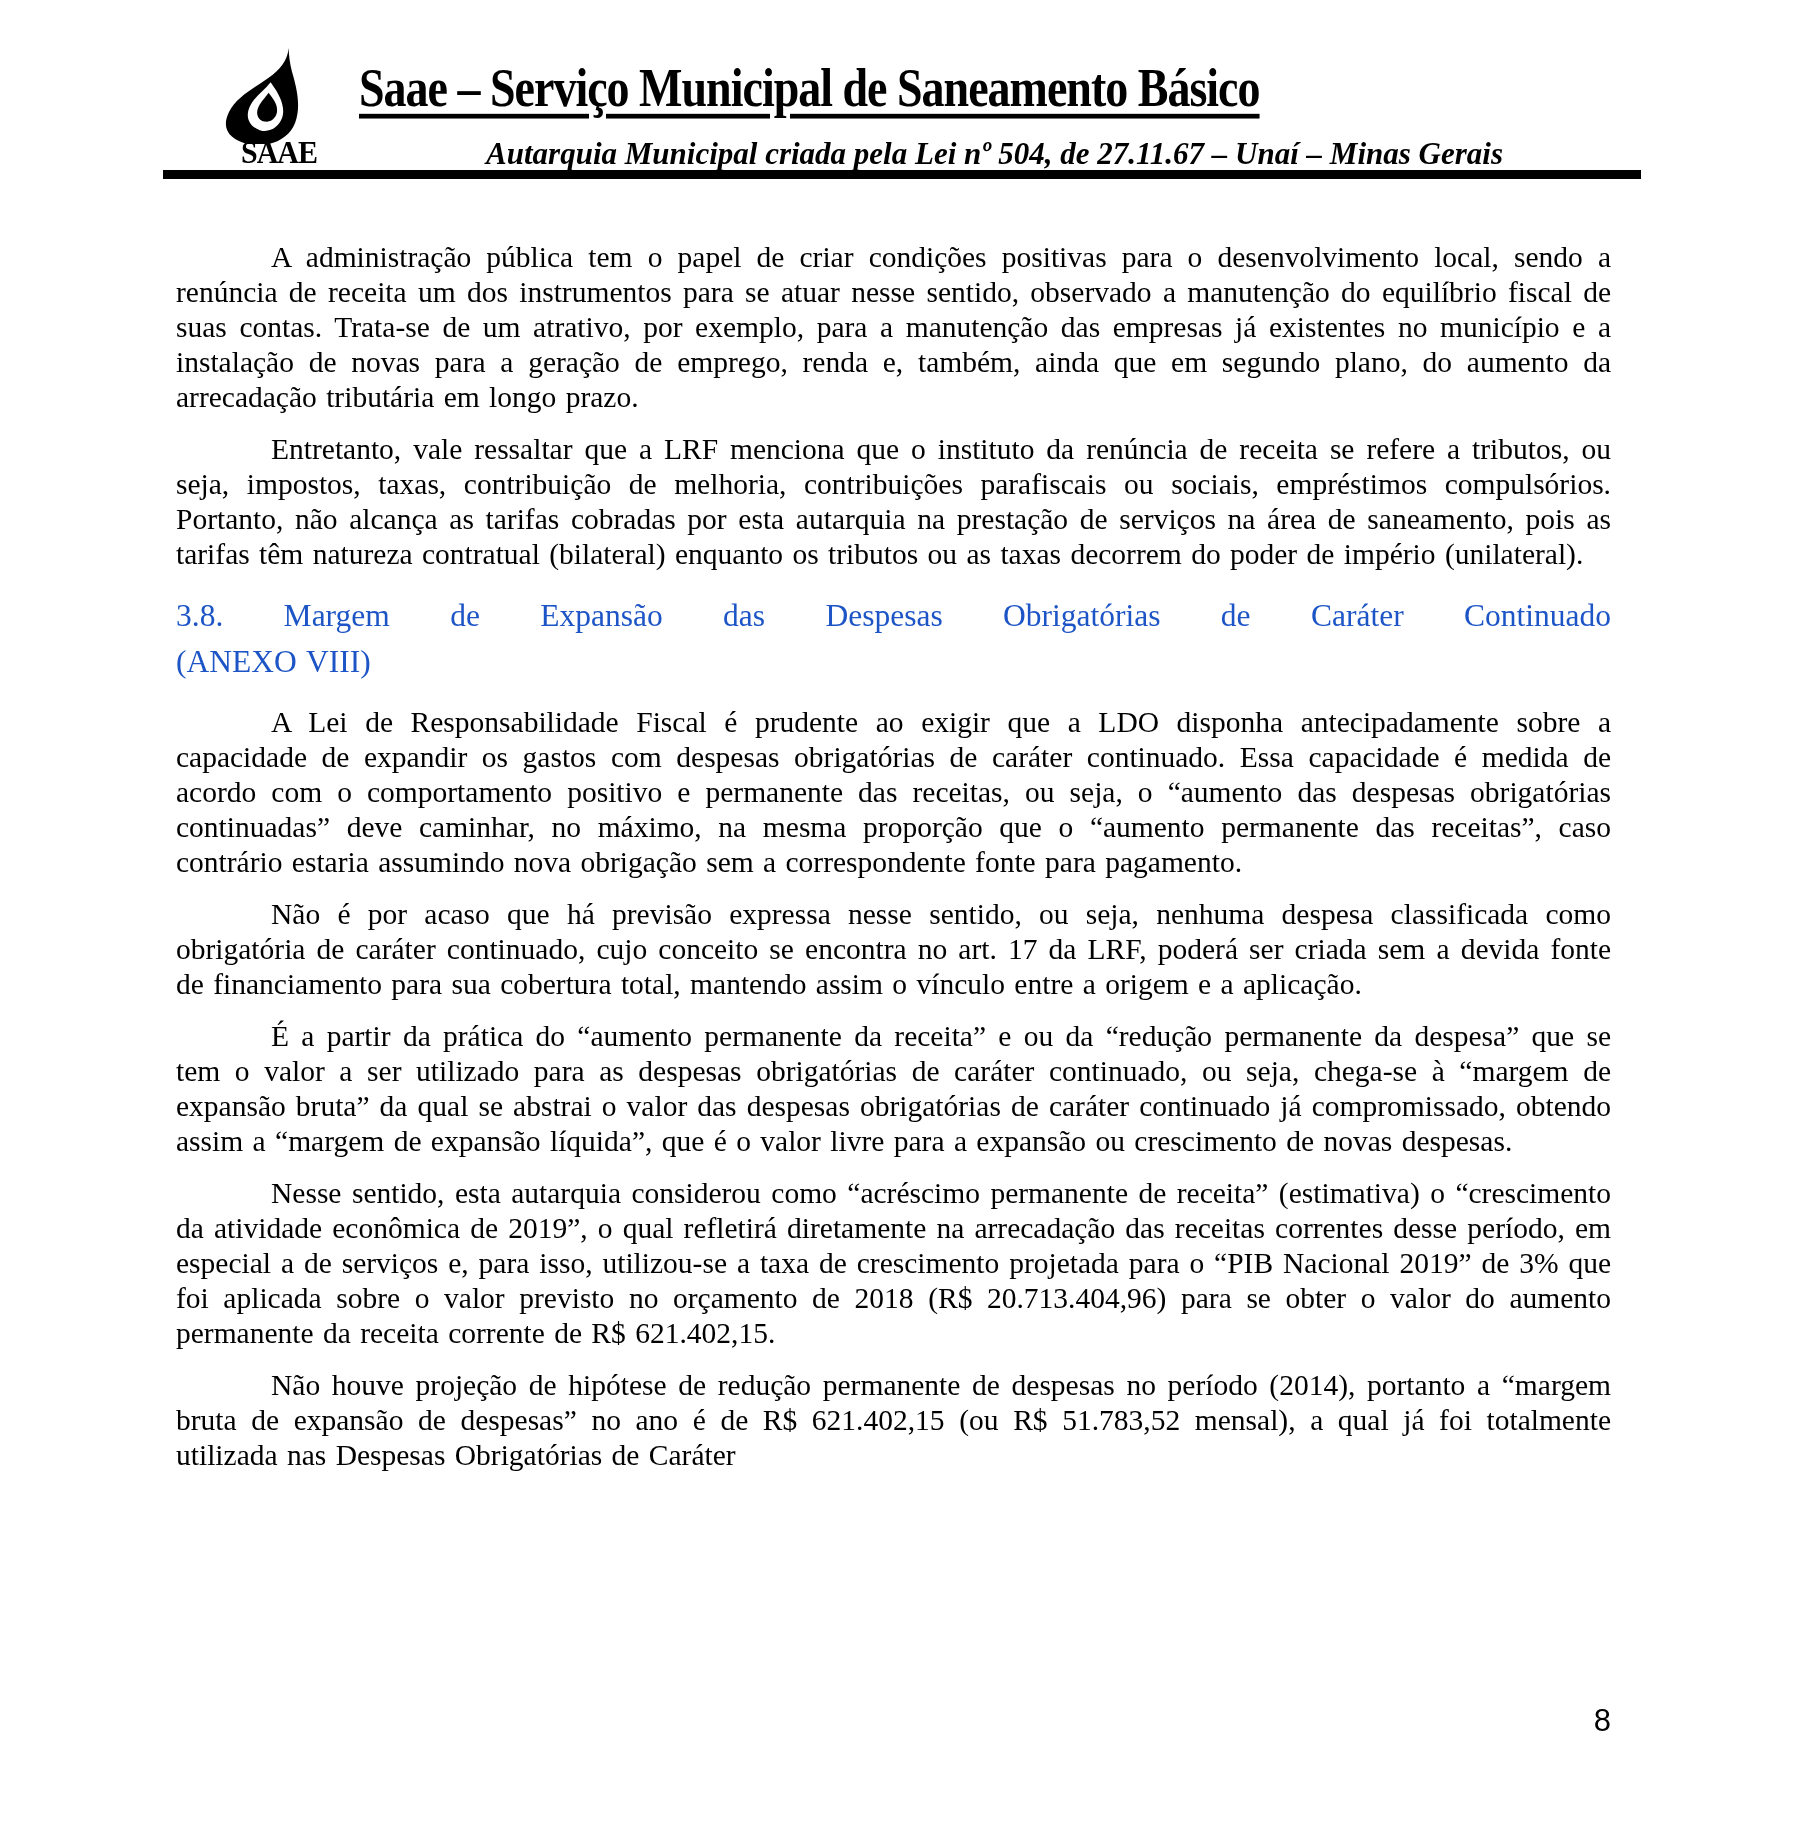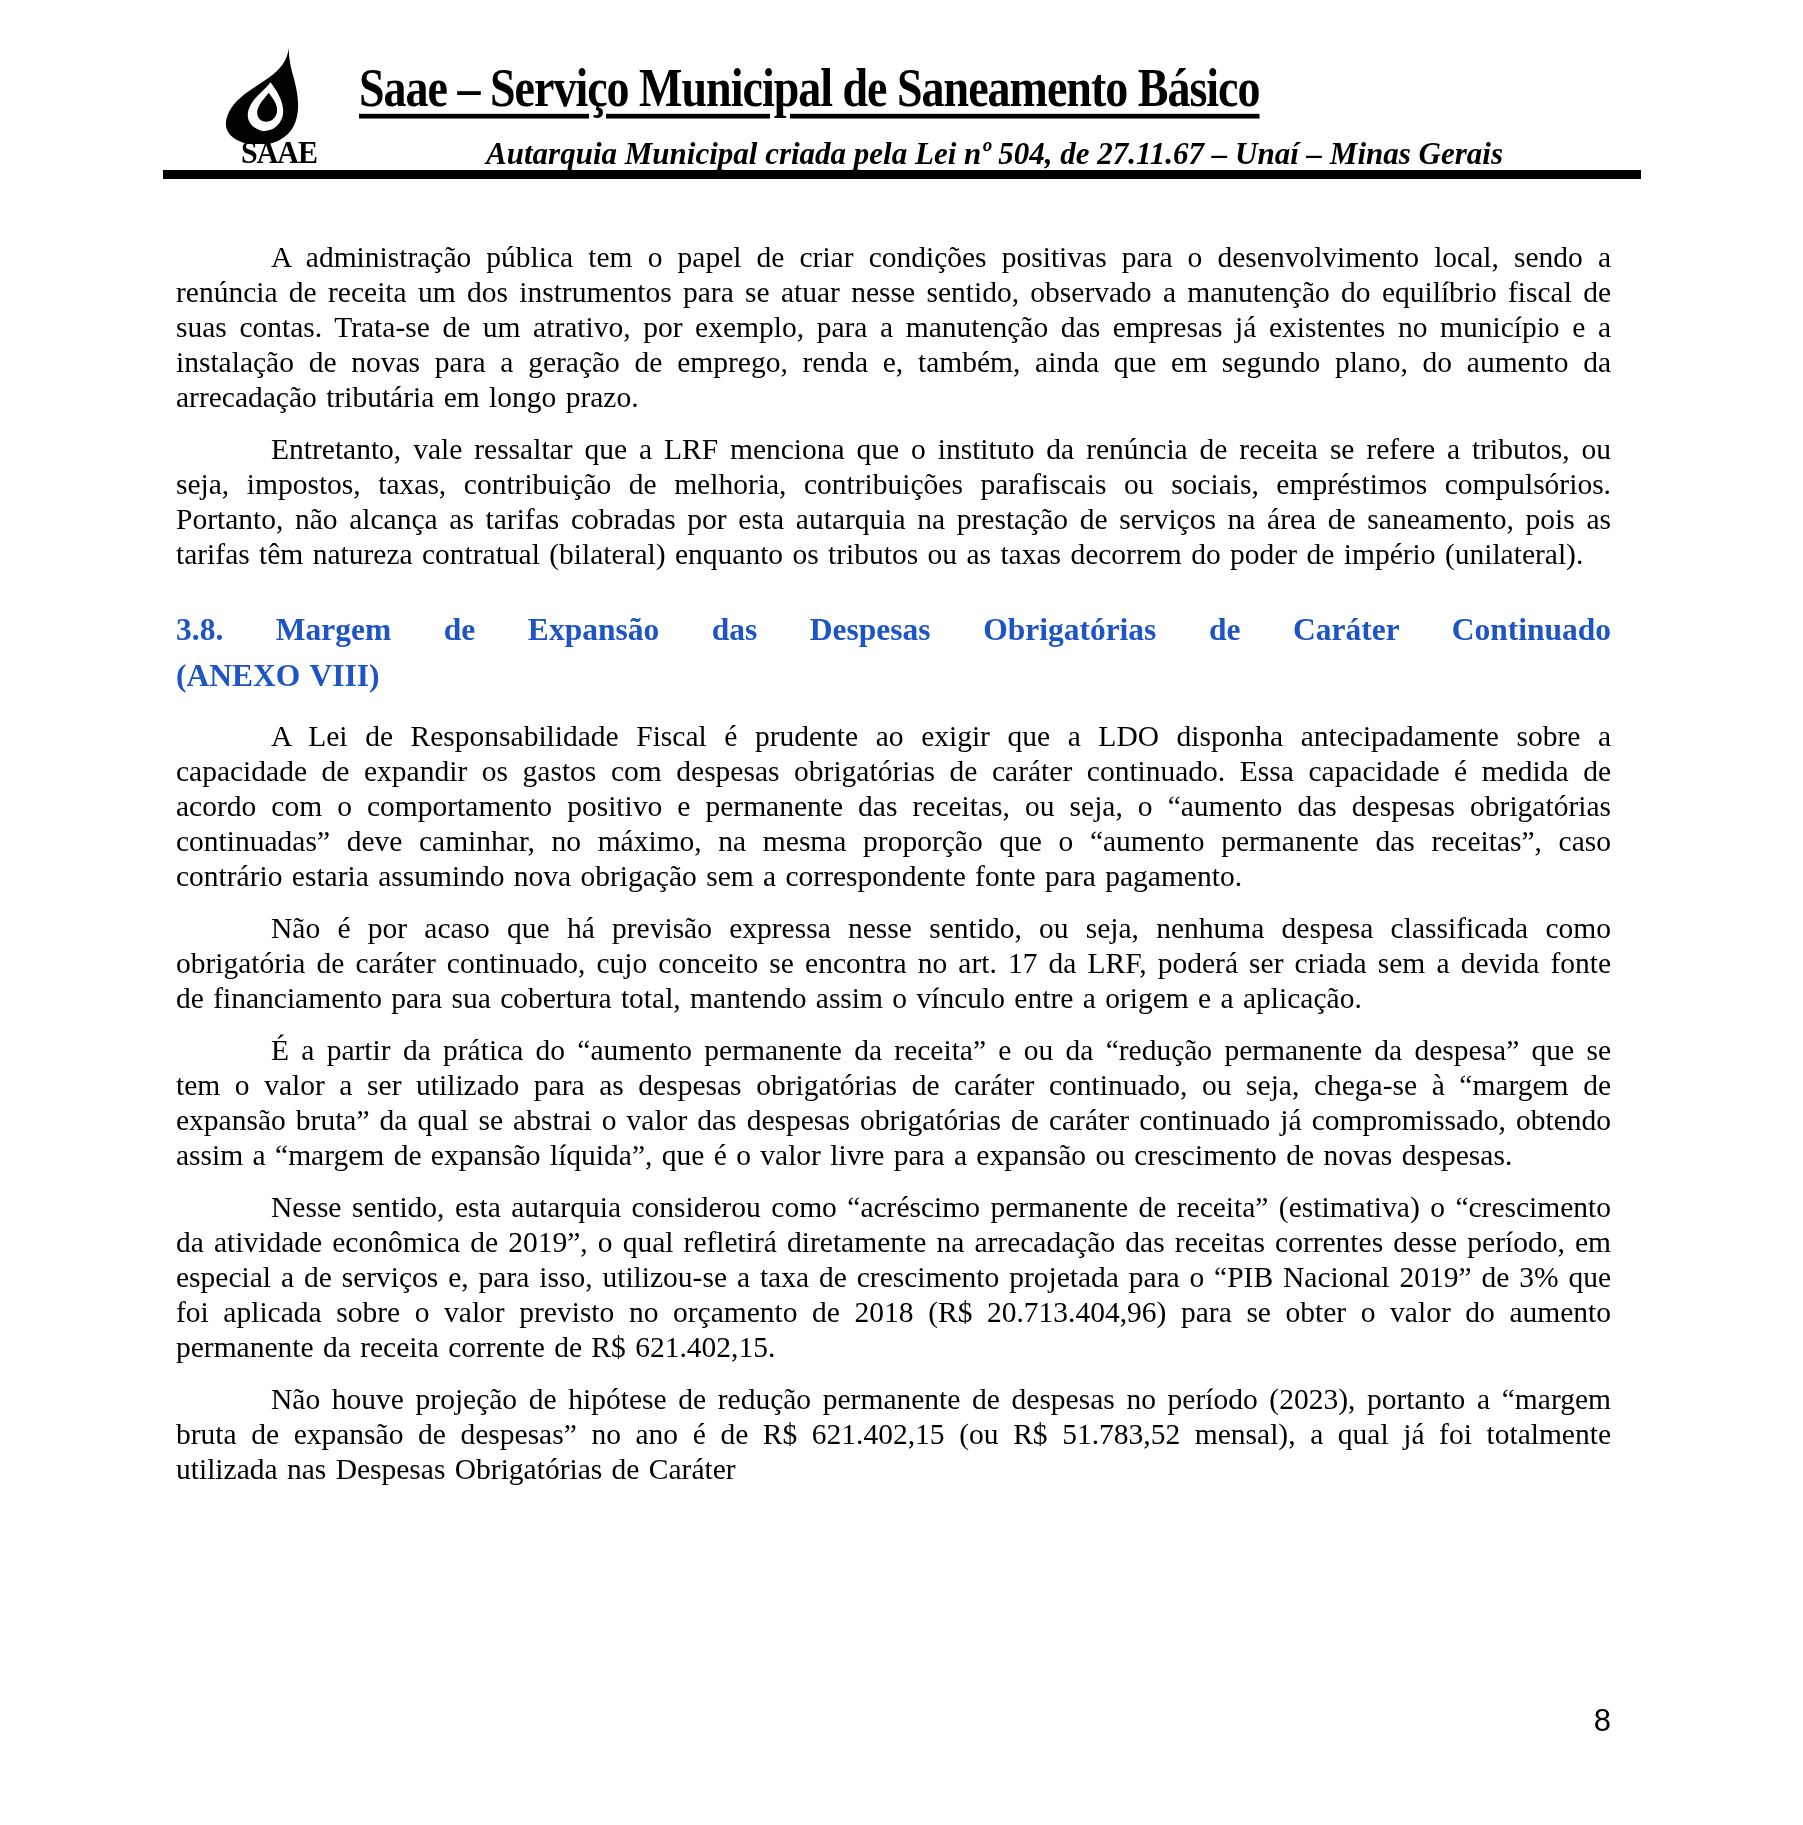--- a/index.html
+++ b/index.html
@@ -83,25 +83,25 @@
   .para {
     font-size: 29.5px;
     line-height: 35px;
     text-align: justify;
     text-indent: 95px;
     word-spacing: 2px;
     margin: 0 0 17px 0;
   }
   .section-heading {
     color: #1d55c6;
-    font-weight: bold;
+    font-weight: normal;
     font-size: 31.5px;
     line-height: 46px;
     word-spacing: 2px;
-    margin: 35px 0 20px 0;
+    margin: 21px 0 20px 0;
   }
   .section-heading .line1 {
     display: block;
     text-align: justify;
     text-align-last: justify;
   }
   .section-heading .line2 { display: block; }
 
   
   .page-number {
@@ -144,18 +144,18 @@
 
     <h2 class="section-heading">
       <span class="line1">3.8. Margem de Expansão das Despesas Obrigatórias de Caráter Continuado</span>
       <span class="line2">(ANEXO VIII)</span>
     </h2>
 
     <p class="para">A Lei de Responsabilidade Fiscal é prudente ao exigir que a LDO disponha antecipadamente sobre a capacidade de expandir os gastos com despesas obrigatórias de caráter continuado. Essa capacidade é medida de acordo com o comportamento positivo e permanente das receitas, ou seja, o “aumento das despesas obrigatórias continuadas” deve caminhar, no máximo, na mesma proporção que o “aumento permanente das receitas”, caso contrário estaria assumindo nova obrigação sem a correspondente fonte para pagamento.</p>
     <p class="para">Não é por acaso que há previsão expressa nesse sentido, ou seja, nenhuma despesa classificada como obrigatória de caráter continuado, cujo conceito se encontra no art. 17 da LRF, poderá ser criada sem a devida fonte de financiamento para sua cobertura total, mantendo assim o vínculo entre a origem e a aplicação.</p>
     <p class="para">É a partir da prática do “aumento permanente da receita” e ou da “redução permanente da despesa” que se tem o valor a ser utilizado para as despesas obrigatórias de caráter continuado, ou seja, chega-se à “margem de expansão bruta” da qual se abstrai o valor das despesas obrigatórias de caráter continuado já compromissado, obtendo assim a “margem de expansão líquida”, que é o valor livre para a expansão ou crescimento de novas despesas.</p>
     <p class="para">Nesse sentido, esta autarquia considerou como “acréscimo permanente de receita” (estimativa) o “crescimento da atividade econômica de 2019”, o qual refletirá diretamente na arrecadação das receitas correntes desse período, em especial a de serviços e, para isso, utilizou-se a taxa de crescimento projetada para o “PIB Nacional 2019” de 3% que foi aplicada sobre o valor previsto no orçamento de 2018 (R$ 20.713.404,96) para se obter o valor do aumento permanente da receita corrente de R$ 621.402,15.</p>
-    <p class="para">Não houve projeção de hipótese de redução permanente de despesas no período (2023), portanto a “margem bruta de expansão de despesas” no ano é de R$ 621.402,15 (ou R$ 51.783,52 mensal), a qual já foi totalmente utilizada nas Despesas Obrigatórias de Caráter</p>
+    <p class="para">Não houve projeção de hipótese de redução permanente de despesas no período (2014), portanto a “margem bruta de expansão de despesas” no ano é de R$ 621.402,15 (ou R$ 51.783,52 mensal), a qual já foi totalmente utilizada nas Despesas Obrigatórias de Caráter</p>
   </div>
 
   <div class="page-number">8</div>
 
 </div>
 
 </body></html>

